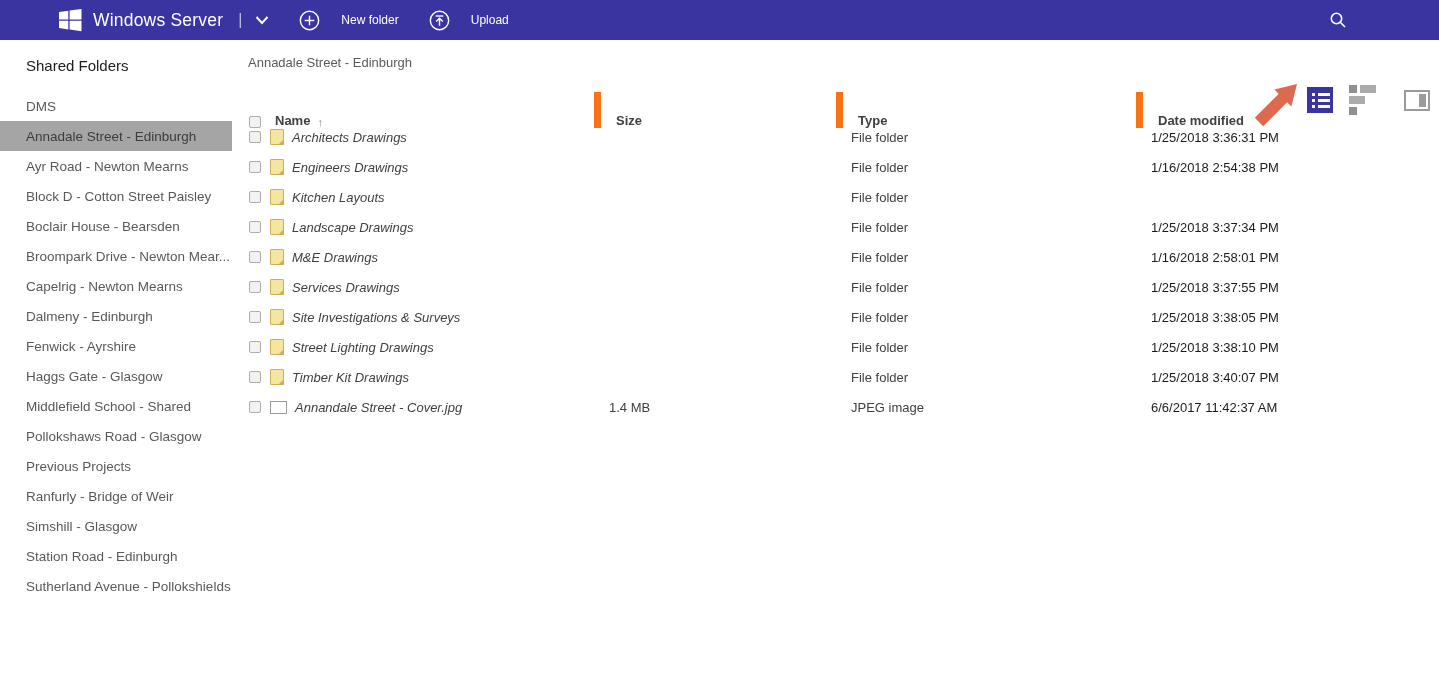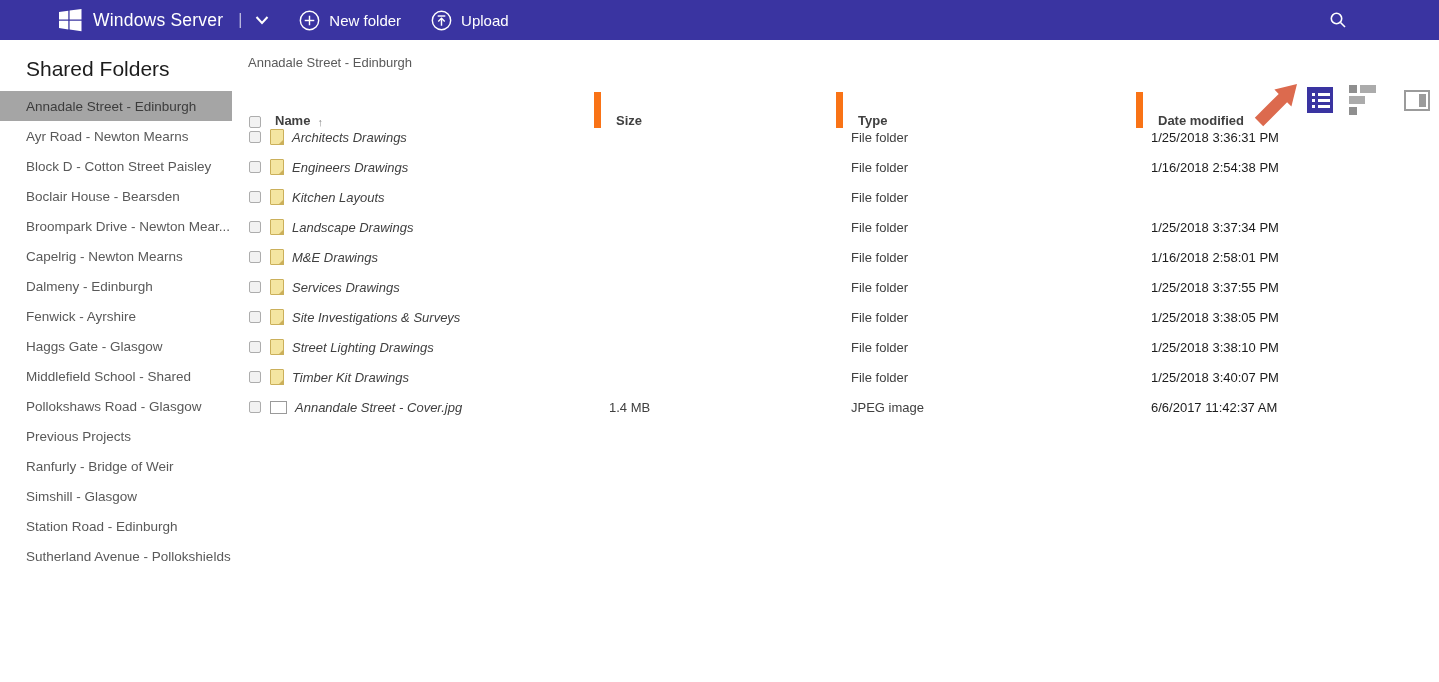--- a/index.html
+++ b/index.html
@@ -8,26 +8,26 @@
 
   
   .topbar { position:absolute; left:0; top:0; width:1439px; height:40px;
             background:var(--accent,#3A34A1); display:flex; align-items:center; color:#fff;padding-left:32px; }
   .win-logo { margin-left:26px; width:24px; height:24px; flex:0 0 auto; }
   .brand { font-size:17.5px; font-weight:400; margin-left:11px; letter-spacing:.2px; }
   .bar-sep { color:rgba(255,255,255,.65); font-size:16px; margin:0 13px 0 15px; font-weight:300; }
   .chev { width:14px; height:10px; }
   .bar-btn { display:flex; align-items:center; gap:9px; margin-left:30px; cursor:pointer; }
   .bar-btn .circ { width:21px; height:21px; }
-  .bar-btn .lbl { font-size:15px; }
+  .bar-btn .lbl { font-size:12px;margin-left:12px; }
   .search-btn { margin-left:auto; margin-right:92px; width:18px; height:18px; cursor:pointer; }
 
   
   .sidebar { position:absolute; left:0; top:40px; width:232px; bottom:0; background:#fff; }
-  .side-title { font-size:21px; color:#1c1c1c; padding:17px 0 0 26px; font-weight:400; height:51px; }
+  .side-title { font-size:15px; color:#1c1c1c; padding:17px 0 0 26px; font-weight:400; height:51px; }
   .side-item { height:30px; display:flex; align-items:center; padding-left:26px;
                font-size:13.5px; color:#595959; cursor:pointer; white-space:nowrap; }
   .side-item.selected { background:#A5A5A5; color:#3C3C3C; }
 
   
   .main { position:absolute; left:232px; top:40px; right:0; bottom:0; background:#fff; }
   .breadcrumb { position:absolute; left:16px; top:15px; font-size:13px; color:#5A5A5A; }
 
   .view-toggles { position:absolute; top:47px; right:9px; display:flex; align-items:center; }
   .vt { cursor:pointer; }
@@ -110,20 +110,23 @@
   </div>
   <svg class="search-btn" viewBox="0 0 18 18">
     <circle cx="7.5" cy="7.5" r="5.2" fill="none" stroke="#fff" stroke-width="1.6"></circle>
     <line x1="11.5" y1="11.5" x2="16" y2="16" stroke="#fff" stroke-width="1.6"></line>
   </svg>
 </div>
 
 <div class="sidebar">
   <div class="side-title">Shared Folders</div>
   <div>
+      <div class="side-item">
+    <span class="side-label">DMS</span>
+  </div>
       <div class="side-item selected">
     <span class="side-label">Annadale Street - Edinburgh</span>
   </div>
       <div class="side-item">
     <span class="side-label">Ayr Road - Newton Mearns</span>
   </div>
       <div class="side-item">
     <span class="side-label">Block D - Cotton Street Paisley</span>
   </div>
       <div class="side-item">

